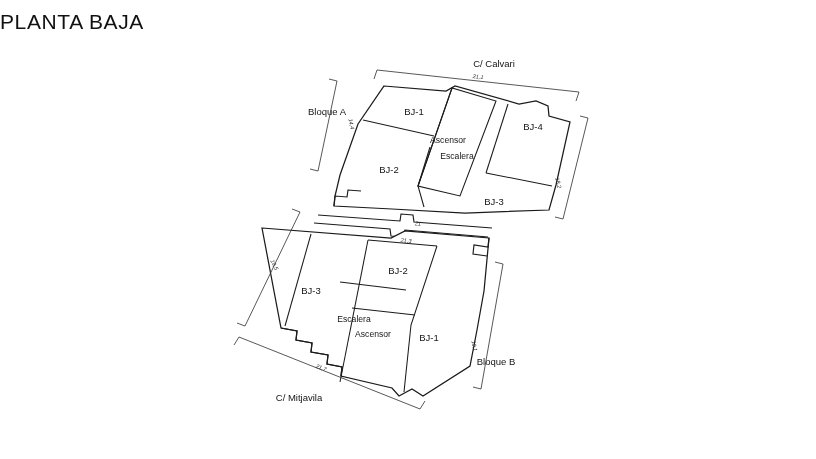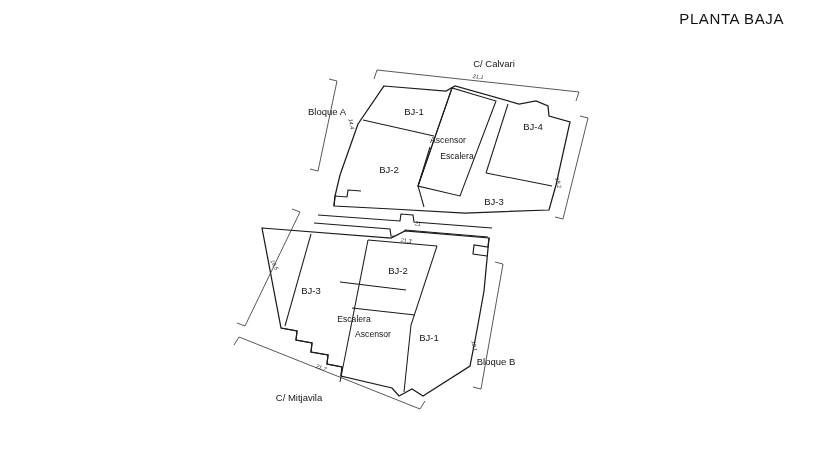--- a/index.html
+++ b/index.html
@@ -20,22 +20,22 @@
     position: relative;
     width: 816px;
     height: 459px;
     background: #ffffff;
   }
   #plan-title {
     position: absolute;
     top: 10px;
     left: 0;
     width: 784px;
-    text-align: right;
-    font-size: 15px;
+    text-align: left;
+    font-size: 21px;
     font-weight: 400;
     letter-spacing: 0.6px;
     color: #111111;
     font-family: "Liberation Sans", sans-serif;
   }
   svg#floor-plan {
     position: absolute;
     top: 0;
     left: 0;
     width: 816px;

